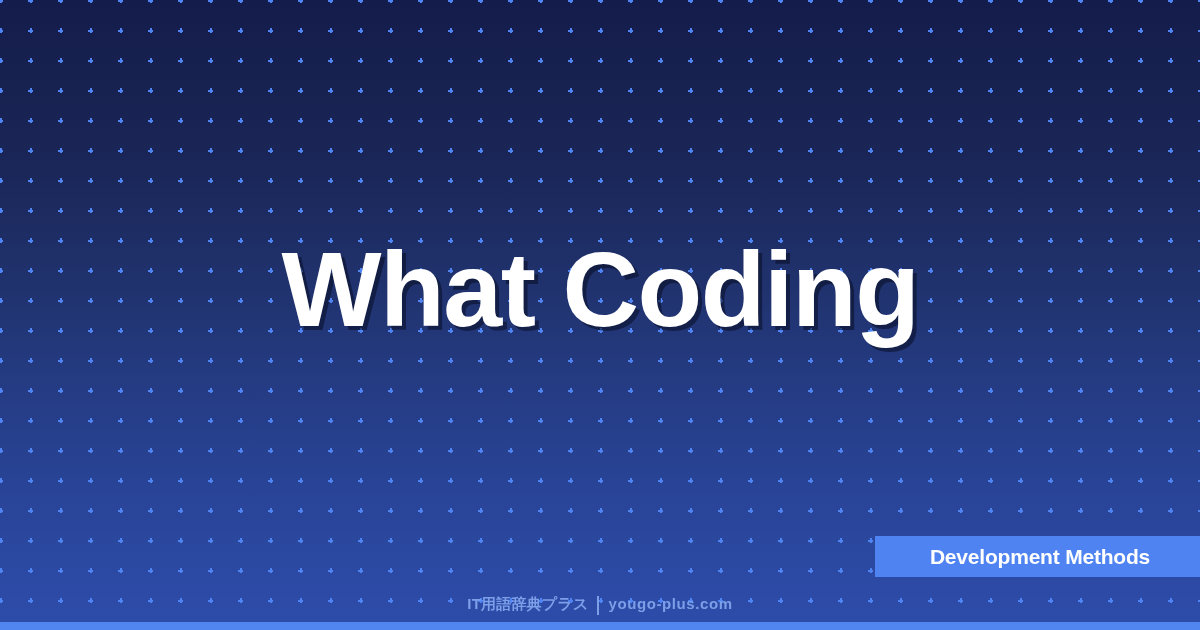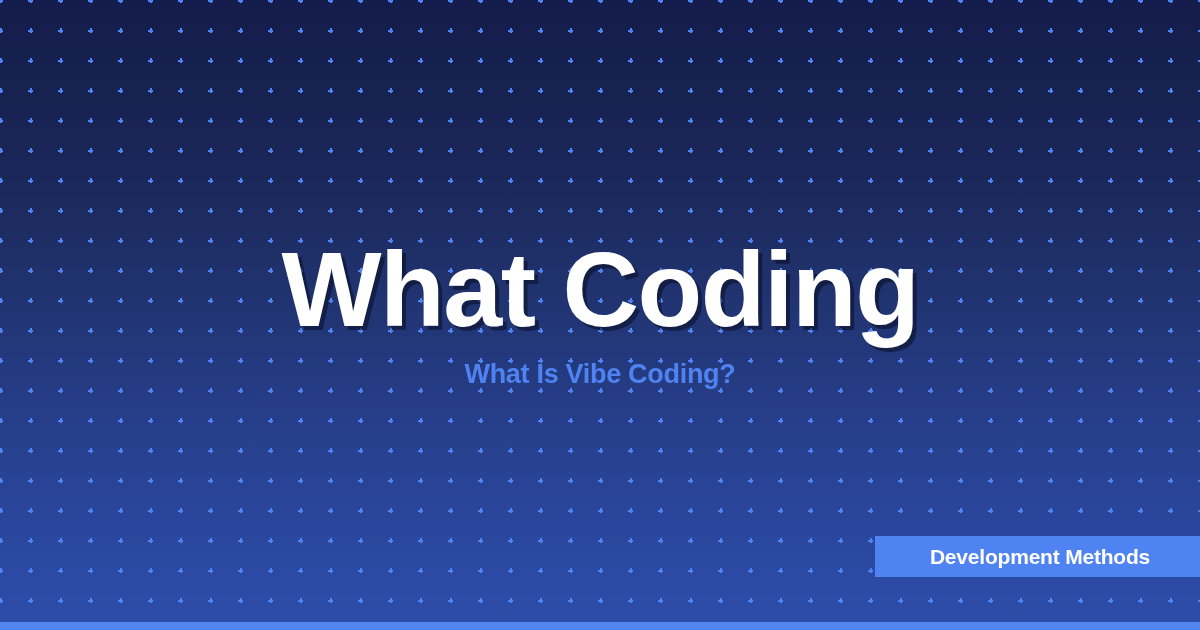--- a/index.html
+++ b/index.html
@@ -1053,24 +1053,26 @@
       <div class="plus-mark" style="left: 1108px; top: 628px;"></div>
       <div class="plus-mark" style="left: 1138px; top: 628px;"></div>
       <div class="plus-mark" style="left: 1168px; top: 628px;"></div>
       <div class="plus-mark" style="left: 1198px; top: 628px;"></div>
     </div>
 
   <div id="content">
 
     <div id="title-block">
       <h1 id="page-title">What Coding</h1>
-      <p id="page-subtitle">What Is Vibe Coding?</p>
     </div>
 
     <div id="category-badge">
       <span id="category-badge-label">Development Methods</span>
     </div>
 
+    <div id="footer-bar">
+      <span id="footer-brand">IT用語辞典プラス</span><span id="footer-separator-icon"></span><span id="footer-domain">yougo-plus.com</span>
+    </div>
 
   </div>
 
   <div id="bottom-accent-bar"></div>
 </div>
 
 </body></html>

